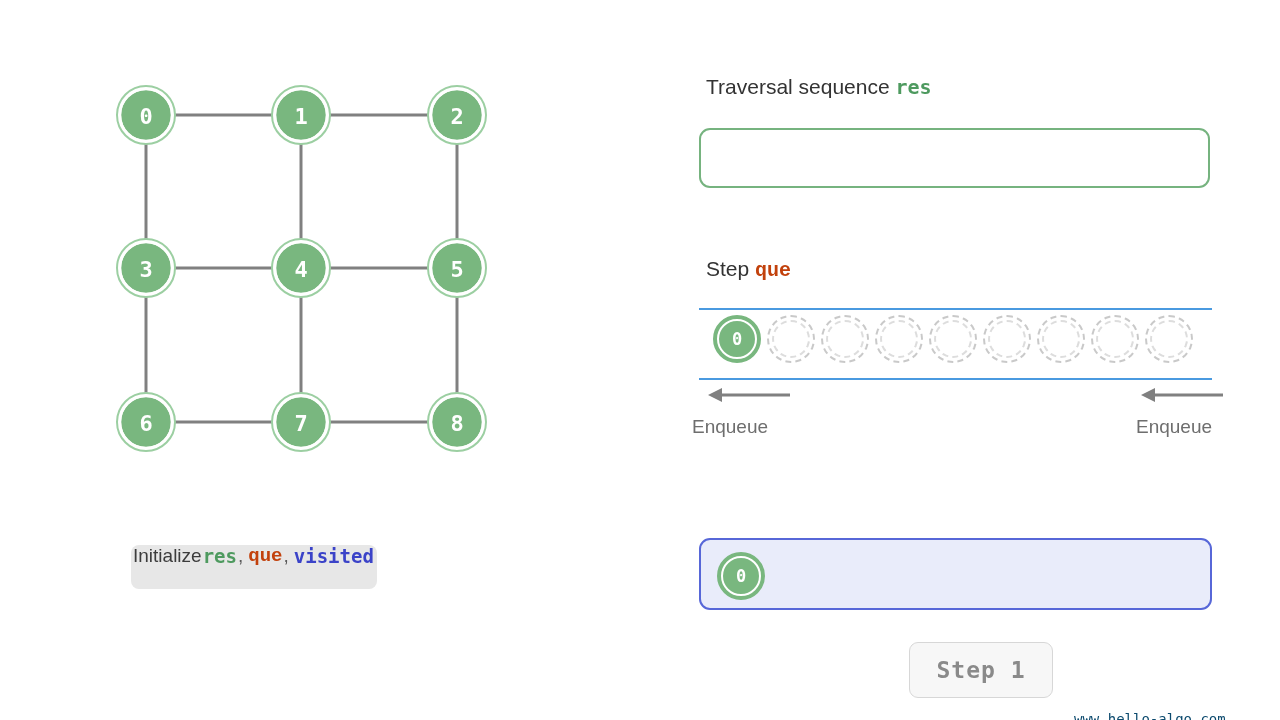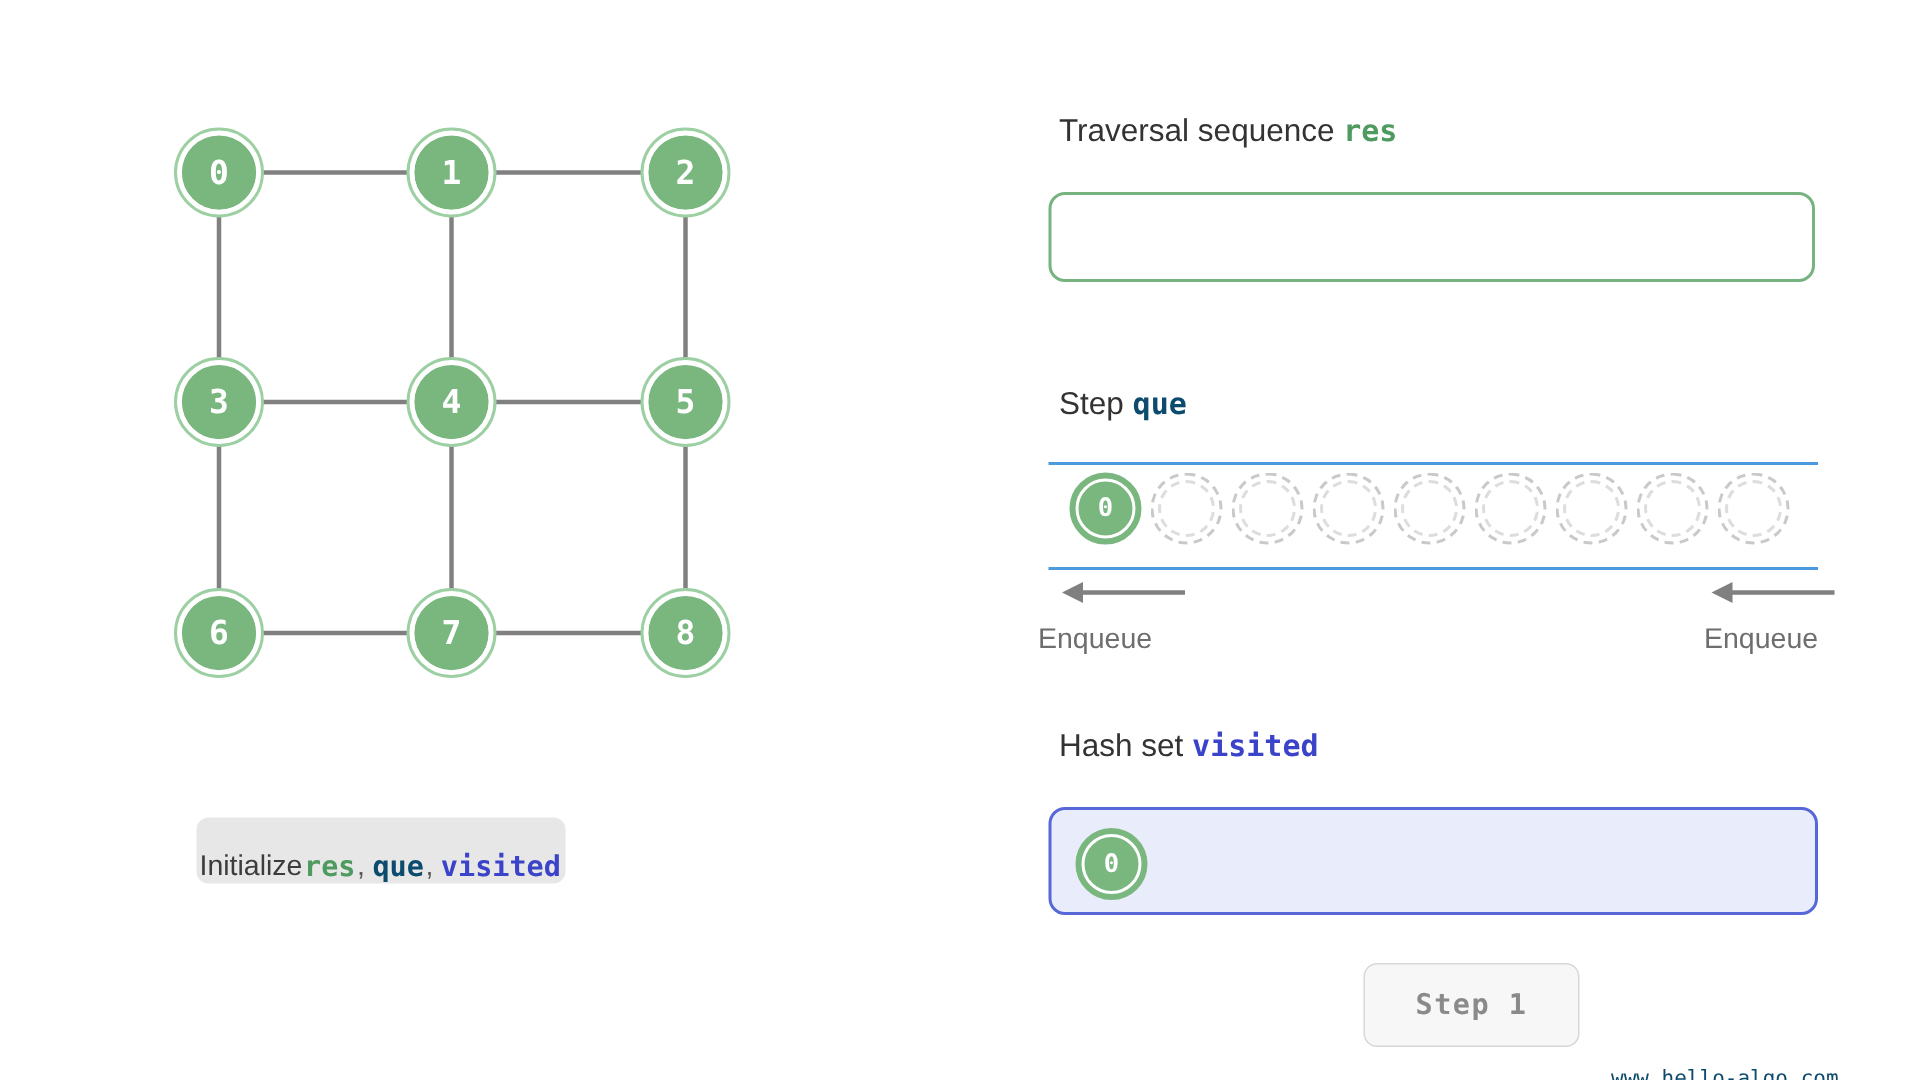--- a/index.html
+++ b/index.html
@@ -42,34 +42,34 @@
     text-anchor: middle;
   }
 
   
   #caption-box {
     position: absolute;
     left: 131px;
     top: 545px;
     height: 44px;
     display: flex;
-    align-items: flex-end;
+    align-items: flex-start;
     padding: 0 2px;
     background: #e7e7e7;
     border-radius: 8px;
     font-size: 19px;
     color: #3c3c3c;
     white-space: nowrap;
   }
   .mono {
     font-family: "DejaVu Sans Mono", "Liberation Mono", monospace;
     font-weight: 700;
   }
   .tok-res   { color: #4e9a5f; }
-  .tok-que   { color: #0c4a6e; }
+  .tok-que   { color: #c2410c; font-family: Liberation Mono, monospace; }
   .tok-vis   { color: #3b43c8; }
   .tok-sep   { color: #5a5a5a; padding-right: 4px; }
   #caption-box > span { margin-right: 1px; }
   #caption-init { margin-right: 7px; }
 
   
   #right-panel {
     position: absolute;
     left: 660px;
     top: 0;
@@ -240,21 +240,21 @@
     width: 144px;
     height: 56px;
     box-sizing: border-box;
     background: #f7f7f7;
     border: 1px solid #d7d7d7;
     border-radius: 9px;
     display: flex;
     align-items: center;
     justify-content: center;
     font-family: "DejaVu Sans Mono", "Liberation Mono", monospace;
-    font-size: 19px;
+    font-size: 23px;
     font-weight: 700;
     color: #8a8a8a;
     letter-spacing: 1px;
   }
   #watermark {
     position: absolute;
     left: 1074px;
     top: 675px;
     font-family: "DejaVu Sans Mono", "Liberation Mono", monospace;
     font-size: 14px;
@@ -390,24 +390,20 @@
       </svg>
       <svg class="q-arrow" id="arrow-enqueue" width="86" height="22">
         <line x1="84" y1="11" x2="14" y2="11" stroke="#808080" stroke-width="3"></line>
         <polygon points="2,11 16,4 16,18" fill="#808080"></polygon>
       </svg>
     </div>
 
     <div class="q-caption" id="label-dequeue">Enqueue</div>
     <div class="q-caption" id="label-enqueue">Enqueue</div>
 
-    <div class="section-title" id="hash-title">
-      <span>Hash set</span>
-      <span class="mono tok-vis">visited</span>
-    </div>
     <div id="hash-box">
       <div id="hash-items">
           <div class="hash-chip">
             <span>0</span>
           </div>
         </div>
     </div>
   </div>
 
   <div id="step-badge">Step 1</div>

